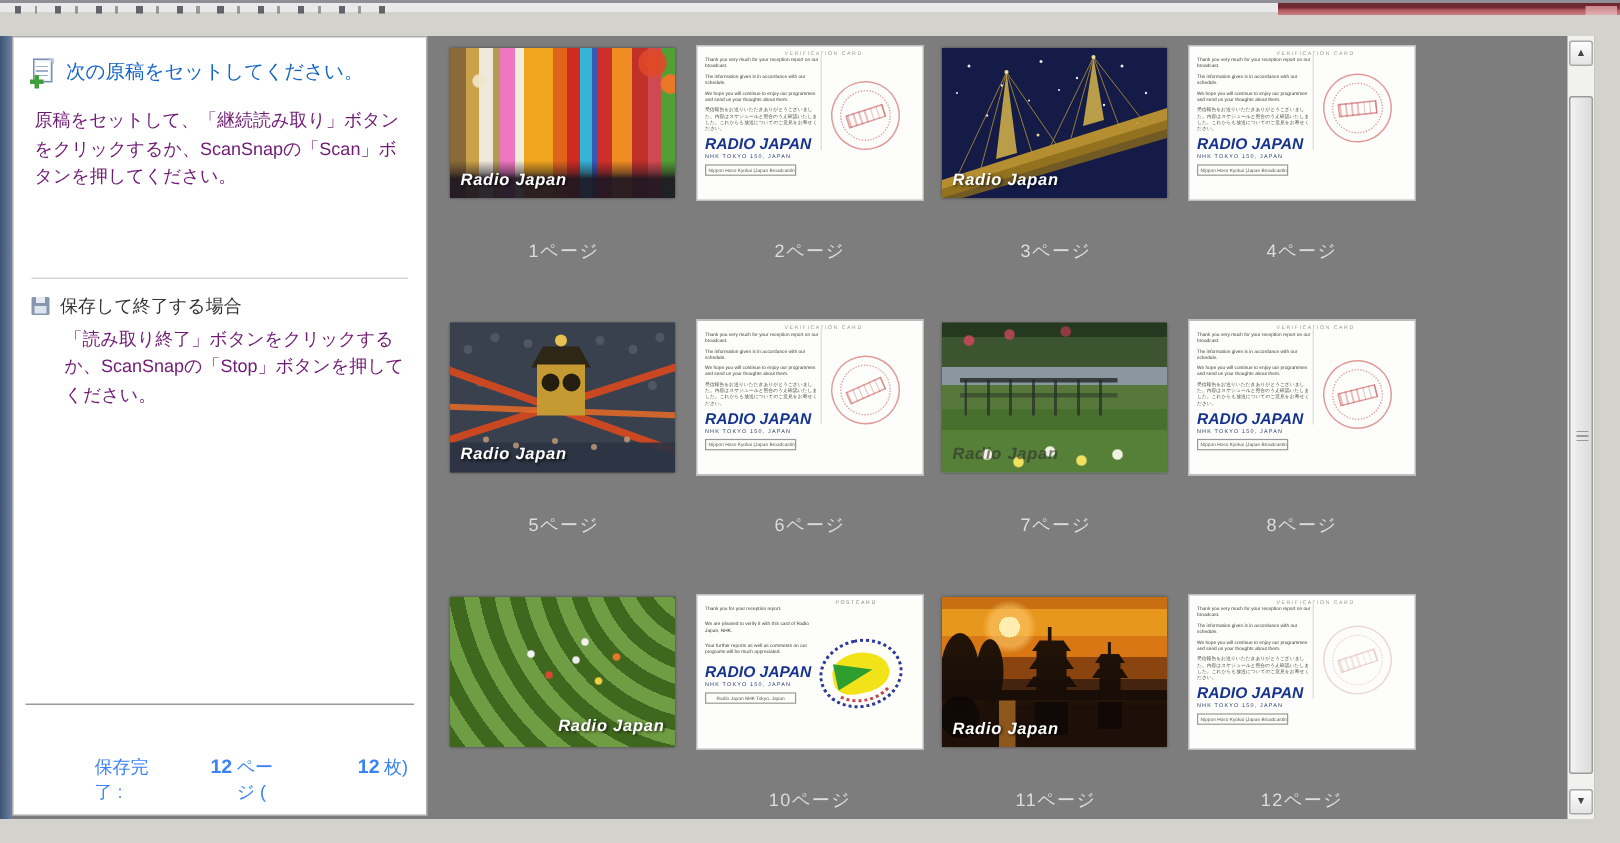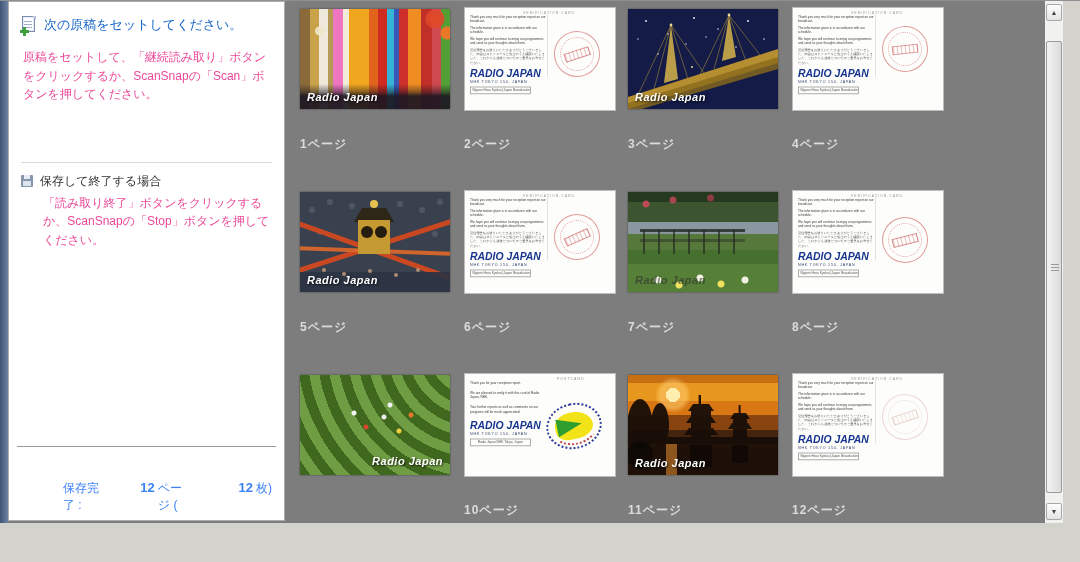--- a/index.html
+++ b/index.html
@@ -12,30 +12,30 @@
                     background:#e9e9e9; border-top:2px solid #8f8f95; }
   .tb-marks { position:absolute; left:10px; top:2px; width:250px; height:5px;
               background:repeating-linear-gradient(90deg, rgba(55,55,65,.75) 0 4px, transparent 4px 13px,
                          rgba(55,55,65,.45) 13px 15px, transparent 15px 27px); }
   .close-red { position:absolute; left:852px; top:0; width:228px; height:8px;
                background:linear-gradient(180deg,#6e2830 0 35%,#b25a60 60%,#c97f82 100%); }
   .close-red-light { position:absolute; left:1057px; top:2px; width:21px; height:6px;
                      background:linear-gradient(180deg,#c9868a,#e0b0b2); }
 
   
-  .app { position:absolute; top:1px; left:0; width:1080px; height:522px; background:#7d7d7d; }
+  .app { position:absolute; top:24px; left:0; width:1080px; height:522px; background:#7d7d7d; }
   .left-edge { position:absolute; left:0; top:0; width:8px; height:522px;
                background:linear-gradient(90deg,#3e5574,#6b82a4); }
 
   
   .left-panel { position:absolute; left:8px; top:0; width:277px; height:520px;
                 background:#ffffff; border:1px solid #adadad; padding:10px 12px; }
   .lp-head { display:flex; align-items:center; gap:7px; margin:4px 0 14px; }
   .lp-heading { color:#1464c8; font-size:13px; }
-  .lp-text { font-size:12px; color:#ec4899; line-height:1.55; margin:0 2px 10px; }
+  .lp-text { font-size:12px; color:#701a75; line-height:1.55; margin:0 2px 10px; }
   .lp-divider { border-top:1px solid #d8d8d8; margin:58px 0 10px; }
   .lp-save-row { display:flex; align-items:center; gap:7px; font-size:12px; color:#333; margin-bottom:4px; }
   .lp-text.indent { padding-left:20px; }
 
   .doc-icon { position:relative; width:16px; height:18px; flex:0 0 16px; }
   .doc-page { position:absolute; left:1px; top:0; width:13px; height:16px; background:#fff;
               border:1px solid #7a8db0; box-shadow:inset 0 0 0 1px #e8eef8; }
   .doc-fold { position:absolute; right:1px; top:0; width:0; height:0;
               border-left:4px solid transparent; border-top:4px solid #b9c6dc; }
   .doc-lines { position:absolute; left:3px; top:3px; width:8px; height:9px;
@@ -59,22 +59,22 @@
   .status-divider { border-top:1px solid #9a9a9a; margin:0 -4px 5px; }
   .status-row { font-size:12px; color:#3b82f6; display:flex; align-items:baseline; padding-left:42px; }
   .status-row b { font-size:13px;margin-top:28px; }
   .sp1 { margin-right:34px; } .sp2 { margin-right:3px; } .sp3 { margin-right:46px; }
 
   
   .thumbs { position:absolute; left:285px; top:0; width:760px; height:522px; background:#7d7d7d; overflow:hidden; }
   .grid { position:absolute; left:15px; top:6px; display:grid;
           grid-template-columns:repeat(4,164px); grid-auto-rows:183px; }
   .cell { position:relative; }
-  .plabel { position:absolute; top:129px; left:0; width:152px; text-align:left;
-            font-size:12px; color:#dcdcdc; letter-spacing:1px;font-weight:bold; }
+  .plabel { position:absolute; top:129px; left:0; width:152px; text-align:center;
+            font-size:12px; color:#dcdcdc; letter-spacing:1px; }
 
   .thumb { position:absolute; left:0; overflow:hidden; cursor:pointer; }
   .photo { top:2px; width:150px; height:100px; box-shadow:0 0 2px rgba(0,0,0,.45); }
   .card  { top:0; width:152px; height:104px; background:#fdfdfb; border:1px solid #bdbdbd; }
 
   .rj { position:absolute; left:7px; bottom:6px; color:#fff; font-weight:bold; font-style:italic;
         font-size:11px; letter-spacing:.5px; text-shadow:1px 1px 2px rgba(0,0,0,.75); }
   .rj-right { left:auto; right:7px; bottom:8px; }
   .rj-dark { color:rgba(45,45,45,.6); text-shadow:none; }
 

